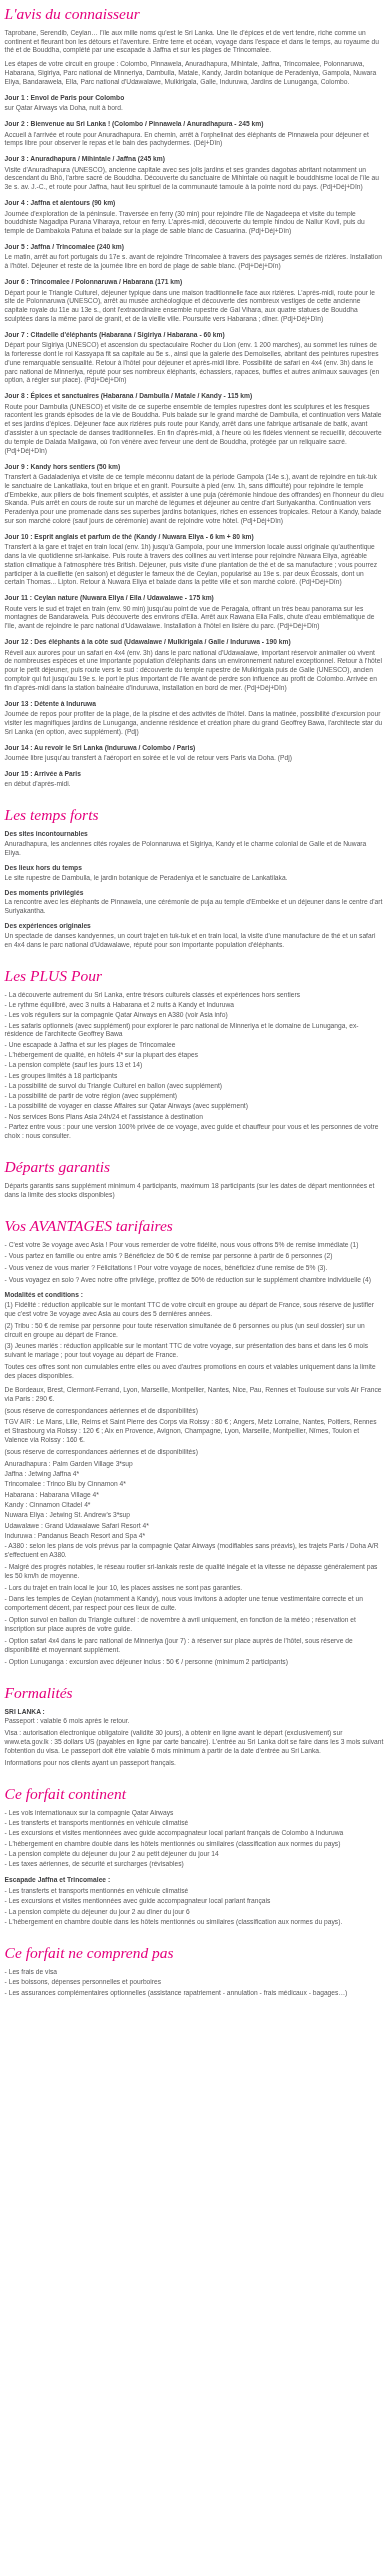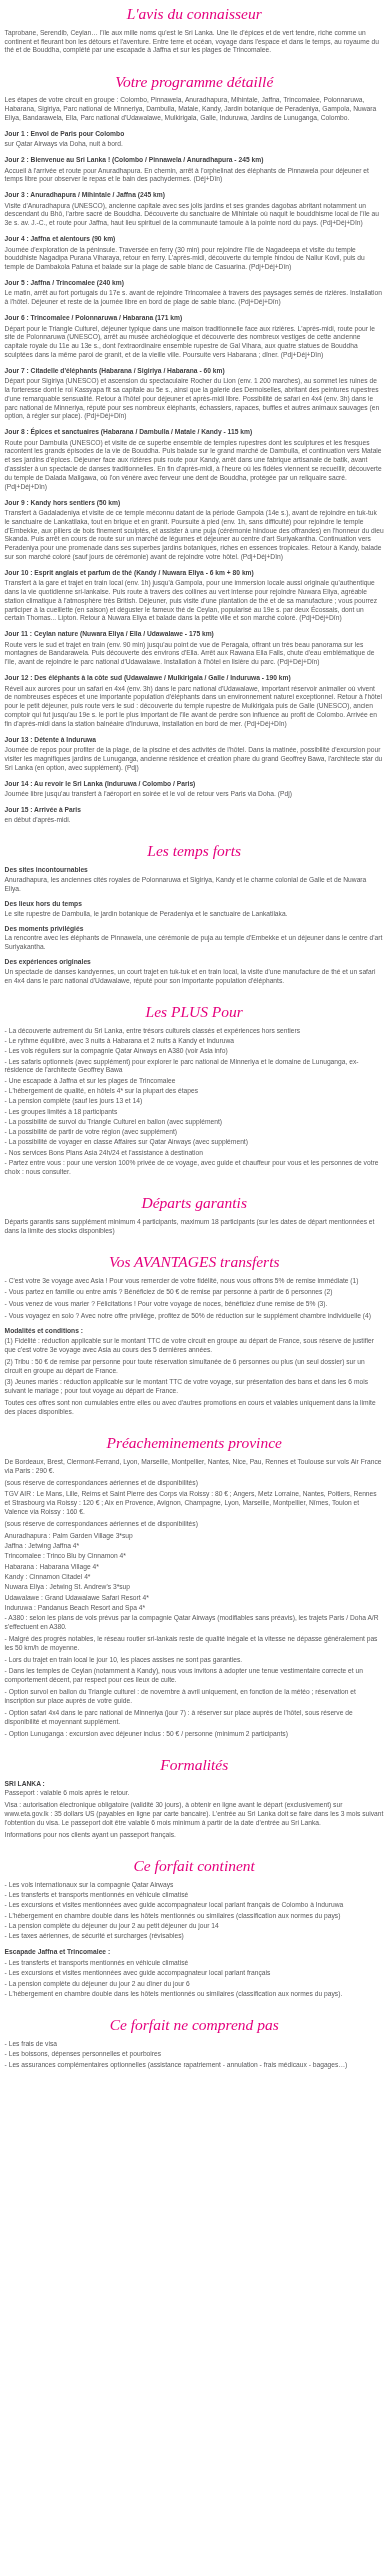--- a/index.html
+++ b/index.html
@@ -13,21 +13,20 @@
     padding: 3.1px 7.2px 31px 4.6px;
   }
   .section-title {
     font-family: "Liberation Serif", serif;
     font-style: italic;
     font-weight: normal;
     color: #e5007d;
     font-size: 15.5px;
     line-height: 17.5px;
     margin: 17.5px 0 6.2px 0;
-    text-align: center;
   }
   section:first-of-type .section-title { margin-top: 2.1px; }
   .body-text {
     font-size: 6.7px;
     line-height: 8.8px;
     margin: 0 0 5.2px 0;
   }
   .day { margin: 0 0 2.1px 0; }
   .day-title {
     font-size: 6.7px;
@@ -56,21 +55,20 @@
 </style>
 </head>
 <body>
 
 <section>
   <h2 class="section-title">L'avis du connaisseur</h2>
   <p class="body-text">Taprobane, Serendib, Ceylan… l'île aux mille noms qu'est le Sri Lanka. Une île d'épices et de vert tendre, riche comme un continent et fleurant bon les détours et l'aventure. Entre terre et océan, voyage dans l'espace et dans le temps, au royaume du thé et de Bouddha, complété par une escapade à Jaffna et sur les plages de Trincomalee.</p>
 </section>
 
 <section>
-  <h2 class="section-title">Votre programme détaillé</h2>
   <p class="body-text">Les étapes de votre circuit en groupe : Colombo, Pinnawela, Anuradhapura, Mihintale, Jaffna, Trincomalee, Polonnaruwa, Habarana, Sigiriya, Parc national de Minneriya, Dambulla, Matale, Kandy, Jardin botanique de Peradeniya, Gampola, Nuwara Eliya, Bandarawela, Ella, Parc national d'Udawalawe, Mulkirigala, Galle, Induruwa, Jardins de Lunuganga, Colombo.</p>
   <div>
 
       <div class="day">
         <p class="day-title">Jour 1 : Envol de Paris pour Colombo</p>
         <p class="day-body">sur Qatar Airways via Doha, nuit à bord.</p>
       </div>
 
       <div class="day">
         <p class="day-title">Jour 2 : Bienvenue au Sri Lanka ! (Colombo / Pinnawela / Anuradhapura - 245 km)</p>
@@ -201,21 +199,21 @@
       <p class="tight-item">- Partez entre vous : pour une version 100% privée de ce voyage, avec guide et chauffeur pour vous et les personnes de votre choix : nous consulter.</p>
     </div>
 </section>
 
 <section>
   <h2 class="section-title">Départs garantis</h2>
   <p class="body-text">Départs garantis sans supplément minimum 4 participants, maximum 18 participants (sur les dates de départ mentionnées et dans la limite des stocks disponibles)</p>
 </section>
 
 <section>
-  <h2 class="section-title">Vos AVANTAGES transferts</h2>
+  <h2 class="section-title">Vos AVANTAGES tarifaires</h2>
   <div>
 
       <p class="list-item">- C'est votre 3e voyage avec Asia ! Pour vous remercier de votre fidélité, nous vous offrons 5% de remise immédiate (1)</p>
 
       <p class="list-item">- Vous partez en famille ou entre amis ? Bénéficiez de 50 € de remise par personne à partir de 6 personnes (2)</p>
 
       <p class="list-item">- Vous venez de vous marier ? Félicitations ! Pour votre voyage de noces, bénéficiez d'une remise de 5% (3).</p>
 
       <p class="list-item">- Vous voyagez en solo ? Avec notre offre privilège, profitez de 50% de réduction sur le supplément chambre individuelle (4)</p>
     </div>
@@ -225,21 +223,20 @@
       <p class="list-item">(1) Fidélité : réduction applicable sur le montant TTC de votre circuit en groupe au départ de France, sous réserve de justifier que c'est votre 3e voyage avec Asia au cours des 5 dernières années.</p>
 
       <p class="list-item">(2) Tribu : 50 € de remise par personne pour toute réservation simultanée de 6 personnes ou plus (un seul dossier) sur un circuit en groupe au départ de France.</p>
 
       <p class="list-item">(3) Jeunes mariés : réduction applicable sur le montant TTC de votre voyage, sur présentation des bans et dans les 6 mois suivant le mariage ; pour tout voyage au départ de France.</p>
     </div>
   <p class="body-text">Toutes ces offres sont non cumulables entre elles ou avec d'autres promotions en cours et valables uniquement dans la limite des places disponibles.</p>
 </section>
 
 <section>
-  <h2 class="section-title">Préacheminements province</h2>
   <div>
 
       <p class="list-item">De Bordeaux, Brest, Clermont-Ferrand, Lyon, Marseille, Montpellier, Nantes, Nice, Pau, Rennes et Toulouse sur vols Air France via Paris : 290 €.</p>
 
       <p class="list-item">(sous réserve de correspondances aériennes et de disponibilités)</p>
 
       <p class="list-item">TGV AIR : Le Mans, Lille, Reims et Saint Pierre des Corps via Roissy : 80 € ; Angers, Metz Lorraine, Nantes, Poitiers, Rennes et Strasbourg via Roissy : 120 € ; Aix en Provence, Avignon, Champagne, Lyon, Marseille, Montpellier, Nîmes, Toulon et Valence via Roissy : 160 €.</p>
 
       <p class="list-item">(sous réserve de correspondances aériennes et de disponibilités)</p>
     </div>

